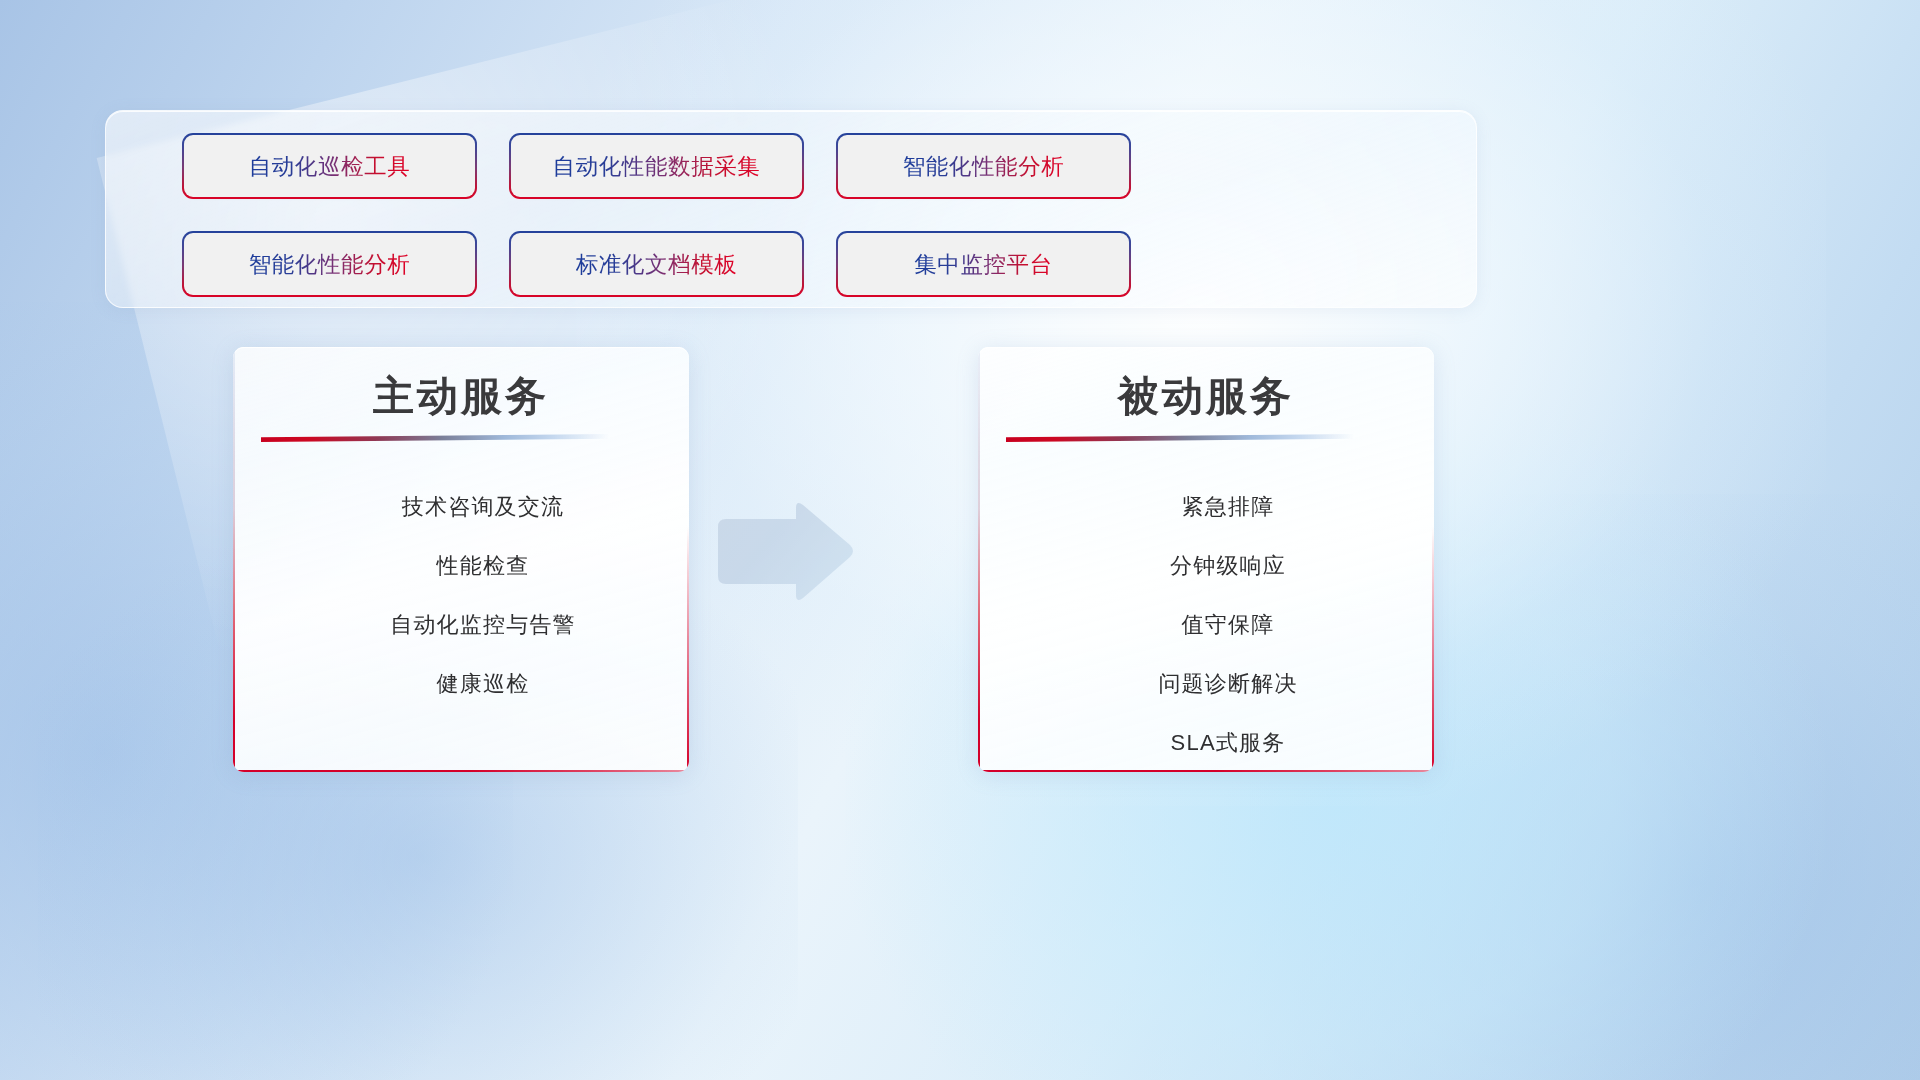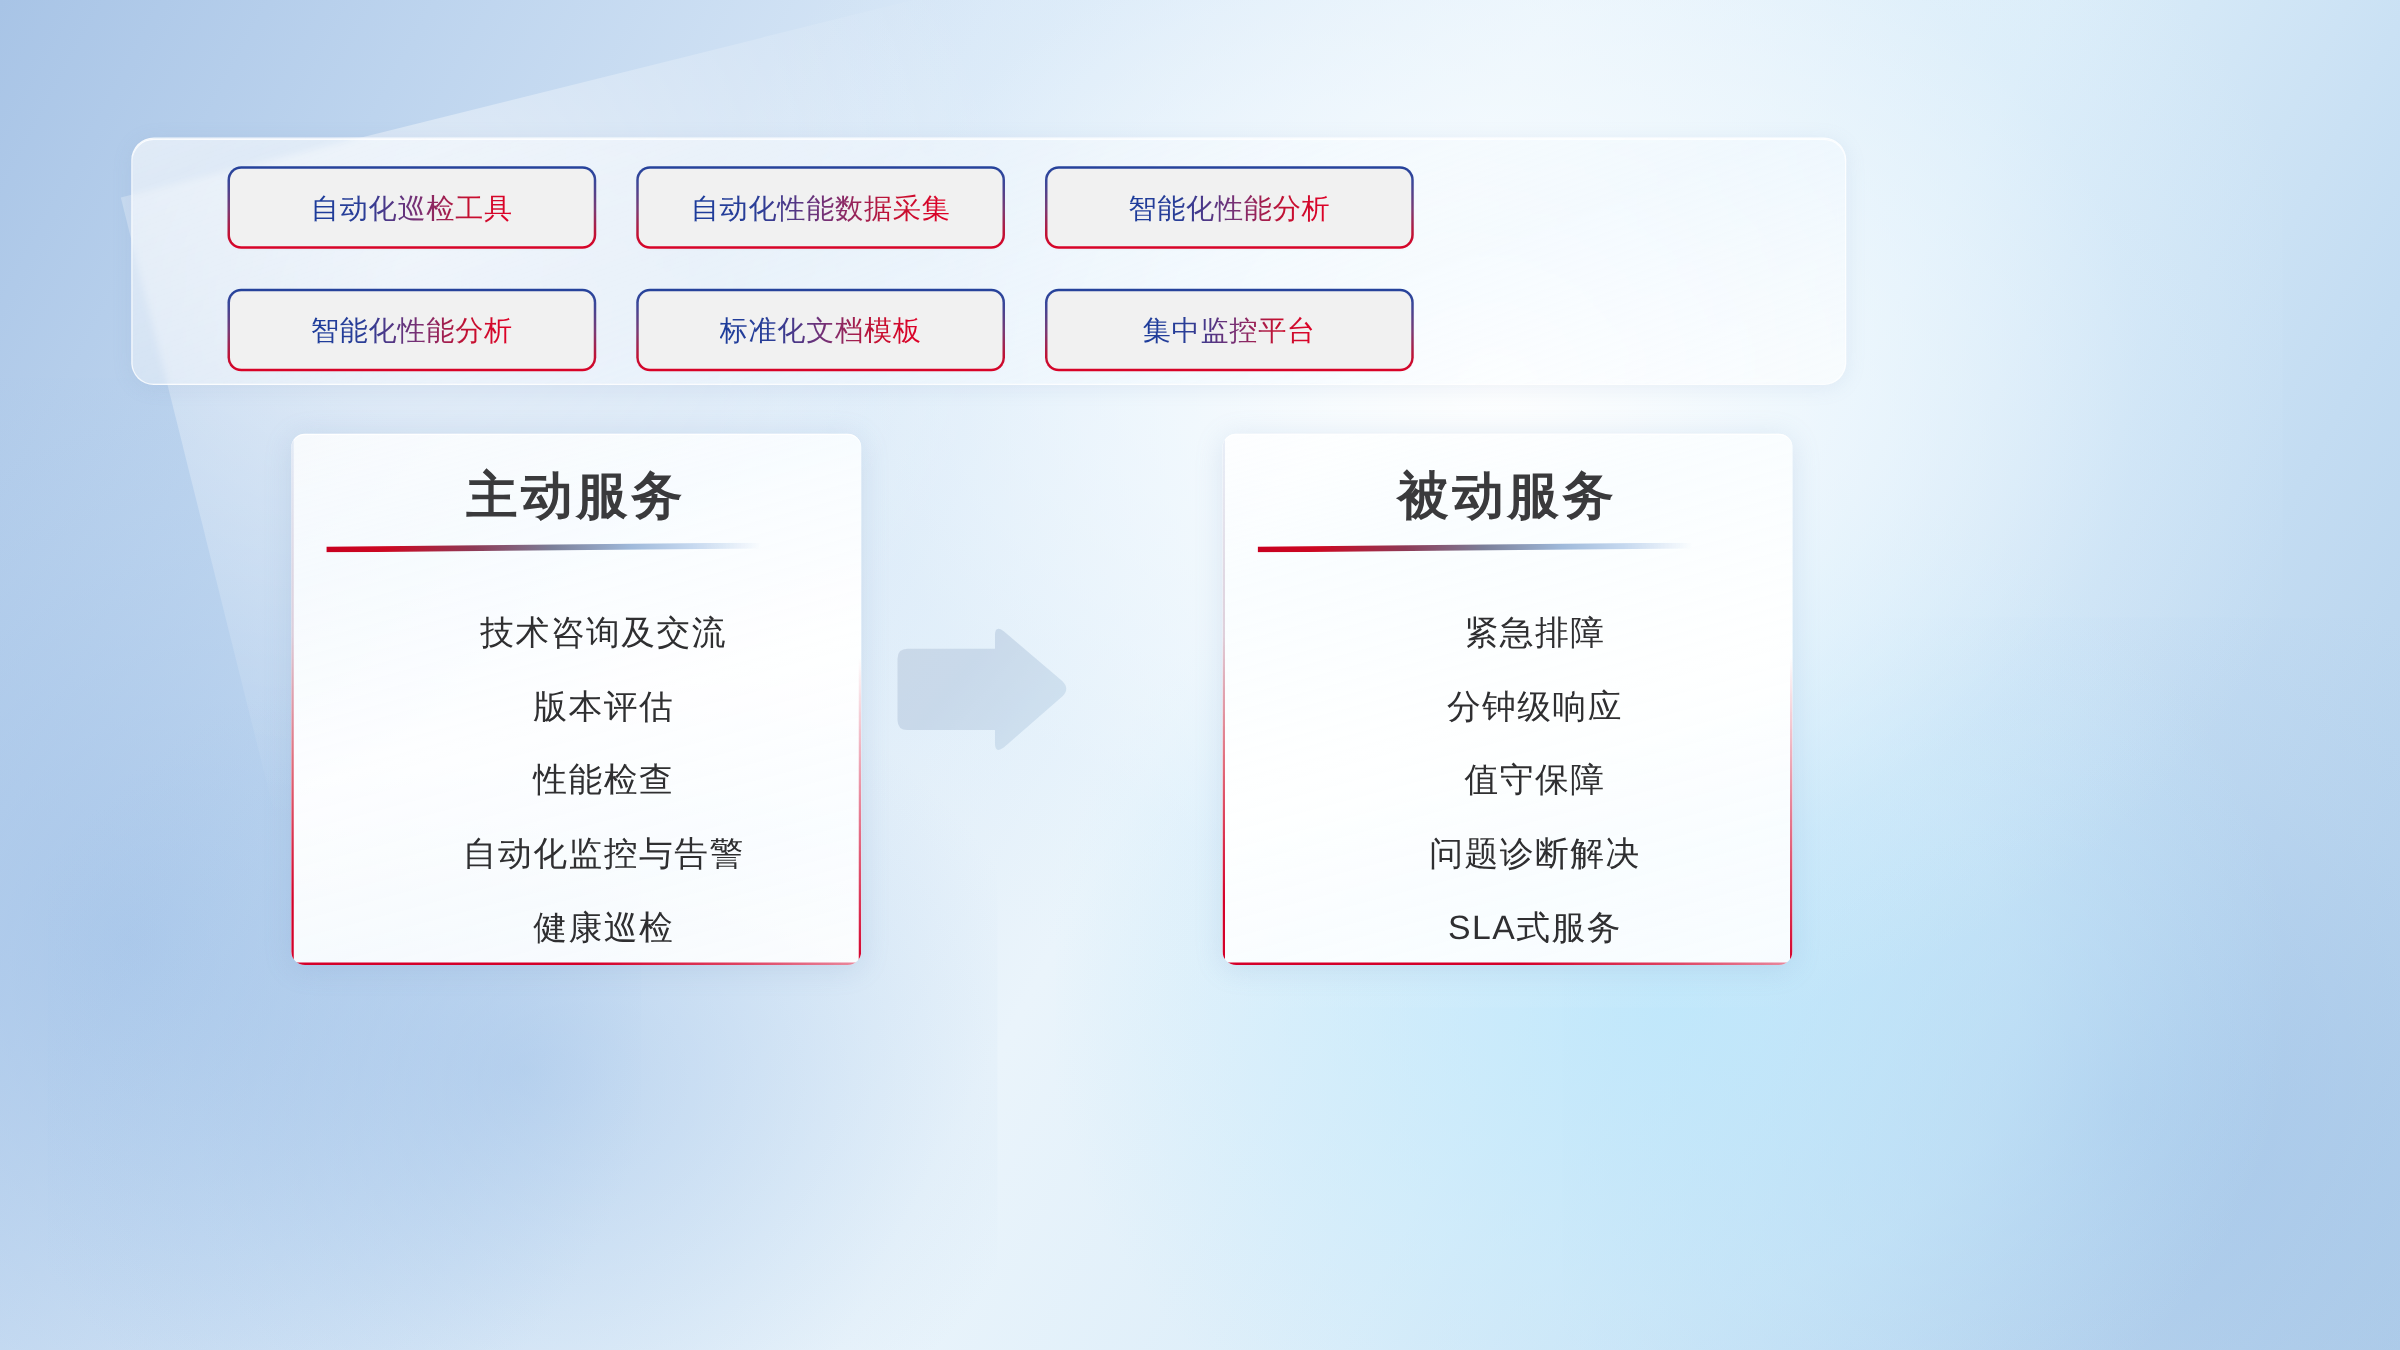--- a/index.html
+++ b/index.html
@@ -83,21 +83,21 @@
     position:absolute;left:0;right:0;top:22px;text-align:center;
     font-size:41px;font-weight:bold;color:#3a3a3c;letter-spacing:3px;
   }
   .card-divider{
     position:absolute;left:28px;top:87px;width:348px;height:8px;
     background:linear-gradient(90deg,#c8001f 0%,#cc0822 14%,#8e3a56 34%,#7b7f99 52%,#9fb9da 70%,#c5d8ef 84%,rgba(212,228,244,0) 100%);
     clip-path:polygon(0 42%,100% 0,100% 60%,0 100%);
   }
   .card-list{position:absolute;left:0;right:0;top:130px;}
   .card-item{
-    text-align:center;font-size:27px;color:#2f2f31;letter-spacing:1.2px;
+    text-align:center;font-size:22px;color:#2f2f31;letter-spacing:1.2px;
     height:59px;line-height:59px;white-space:nowrap;margin-left:44px;
   }
 
   
   .arrow{position:absolute;left:712px;top:500px;width:143px;height:104px;opacity:.55;}
 </style>
 </head>
 <body>
 
 <div id="stage">
@@ -138,21 +138,20 @@
   <div class="card left">
     <div class="card-edge-l"></div>
     <div class="card-edge-b"></div>
     <div class="card-edge-r"></div>
 
     <div class="card-title">主动服务</div>
     <div class="card-divider"></div>
 
     <div class="card-list">
       <div class="card-item">技术咨询及交流</div>
-      <div class="card-item">版本评估</div>
       <div class="card-item">性能检查</div>
       <div class="card-item">自动化监控与告警</div>
       <div class="card-item">健康巡检</div>
     </div>
   </div>
 
   <svg class="arrow" viewBox="0 0 143 104">
     <defs>
       <linearGradient id="arrGrad" x1="0" y1="0" x2="1" y2="0.6">
         <stop offset="0%" stop-color="#b9c7da"></stop>

